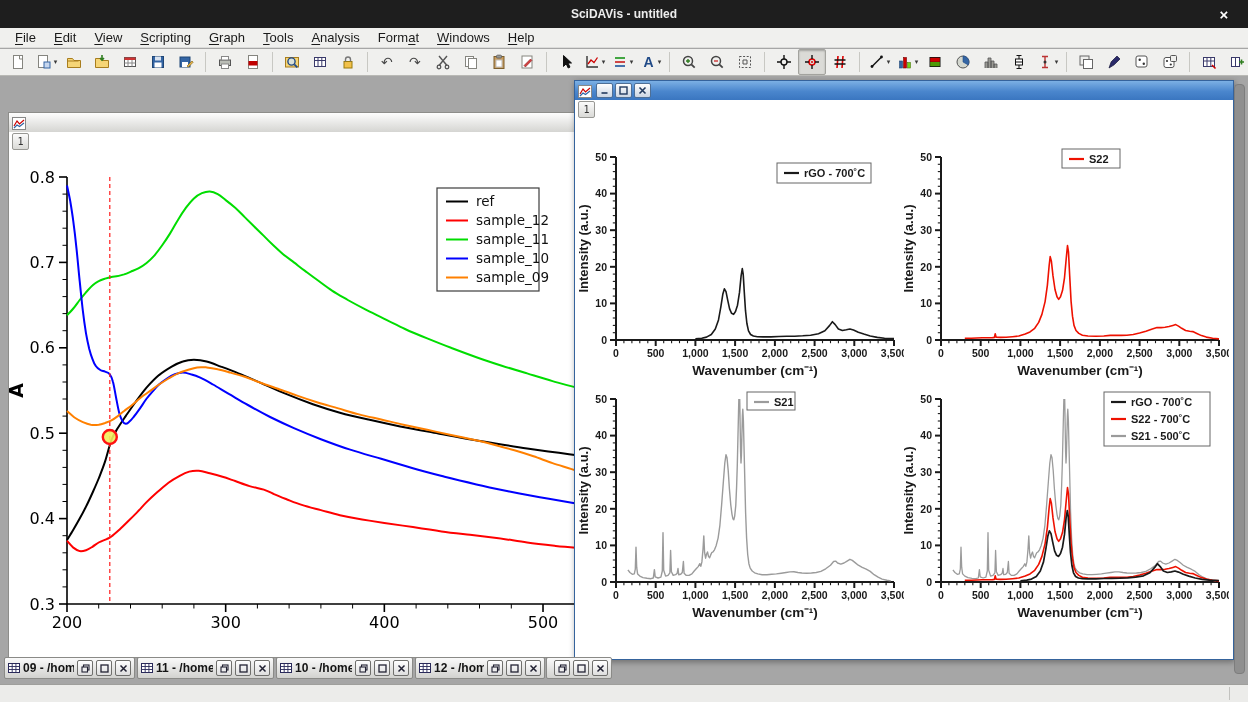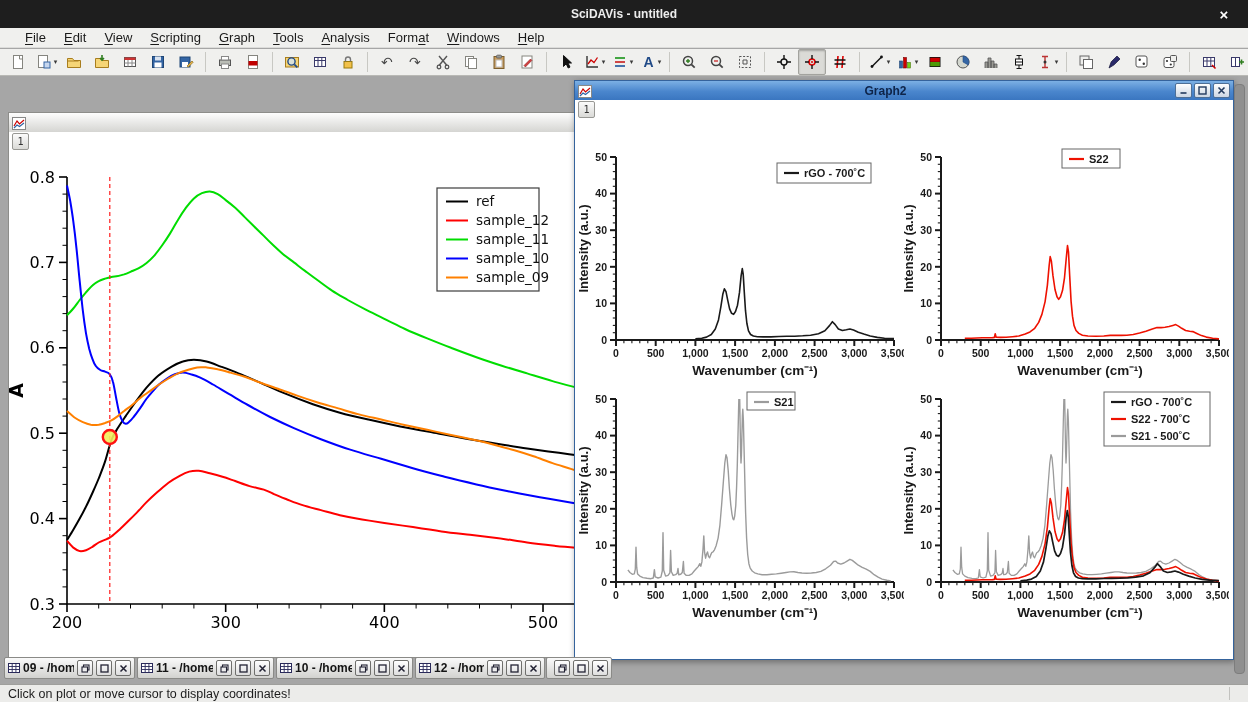--- a/index.html
+++ b/index.html
@@ -6,21 +6,21 @@
   body{width:1248px;height:702px;overflow:hidden;position:relative;
        font-family:"Liberation Sans",sans-serif;background:#a6a6a6;}
   
   .titlebar{position:absolute;top:0;left:0;width:1248px;height:28px;background:#1e1e1e;
             display:flex;align-items:center;justify-content:center;}
   .titlebar .apptitle{color:#ededed;font-weight:bold;font-size:12px;}
   .titlebar .closex{position:absolute;right:14px;top:4px;color:#fff;font-size:15px;font-weight:bold;
             width:20px;height:20px;display:flex;align-items:center;justify-content:center;cursor:default;}
   
   .menubar{position:absolute;top:28px;left:0;width:1248px;height:20px;background:#f0f0ee;
-           border-bottom:1px solid #dcdcda;display:flex;align-items:center;padding-left:16px;box-sizing:border-box;}
+           border-bottom:1px solid #dcdcda;display:flex;align-items:center;padding-left:6px;box-sizing:border-box;}
   .menu-item{font-size:13px;color:#1a1a1a;padding:1px 9px;white-space:nowrap;}
   .menu-item u{text-decoration:underline;text-underline-offset:2px;}
   
   .toolbar{position:absolute;top:49px;left:0;width:1248px;height:27px;background:#f0f0ee;
            border-bottom:1px solid #b9b9b5;display:flex;align-items:center;padding:0 4px;box-sizing:border-box;}
   .tb{height:24px;min-width:24px;display:flex;align-items:center;justify-content:center;
       border:1px solid transparent;border-radius:2px;padding:0 1px;}
   .tb.pressed{background:#dbdbd7;border-color:#a3a39e;box-shadow:inset 0 1px 2px rgba(0,0,0,.25);}
   .tb .dd{font-size:7px;color:#3a3a3a;margin-left:1px;}
   .tbsep{width:1px;height:20px;background:#c8c8c3;margin:0 5px;flex:none;}
@@ -455,21 +455,20 @@
     <div class="wtab">1</div>
   </div>
 
   <div class="mdiwin win-graph2">
     <div class="wtitle">
       <span class="wicon" id="g2icon"><svg width="14" height="13" viewBox="0 0 14 13">
             <rect x="0.5" y="0.5" width="13" height="12" fill="#fff" stroke="#888"></rect>
             <path d="M2 9l3-5 2.5 3L12 3" stroke="#c00" stroke-width="1.2" fill="none"></path>
             <path d="M2 11l3-3 2.5 1.5L12 6" stroke="#3465a4" stroke-width="1.2" fill="none"></path>
           </svg></span>
-      <span class="ttext">Graph2</span>
       <span class="wbtns">
         <span class="wbtn" id="g2min">
             <svg width="9" height="9" viewBox="0 0 9 9">
               <path d="M1.5 7h6" stroke="#223a5e" stroke-width="1.6"></path>
             </svg>
           </span>
         <span class="wbtn" id="g2max">
             <svg width="9" height="9" viewBox="0 0 9 9">
               <rect x="1" y="1" width="7" height="7" fill="none" stroke="#223a5e" stroke-width="1.4"></rect>
             </svg>
@@ -970,15 +969,14 @@
           <svg width="9" height="9" viewBox="0 0 9 9">
             <path d="M1.5 1.5l6 6M7.5 1.5l-6 6" stroke="#223" stroke-width="1.5"></path>
           </svg>
         </span>
       </div>
     </div>
   <div class="vscroll"></div>
 </div>
 
 <div class="statusbar">
-  <span class="stext">Click on plot or move cursor to display coordinates!</span>
   <span class="sdiv"></span>
 </div>
 
 </body></html>

